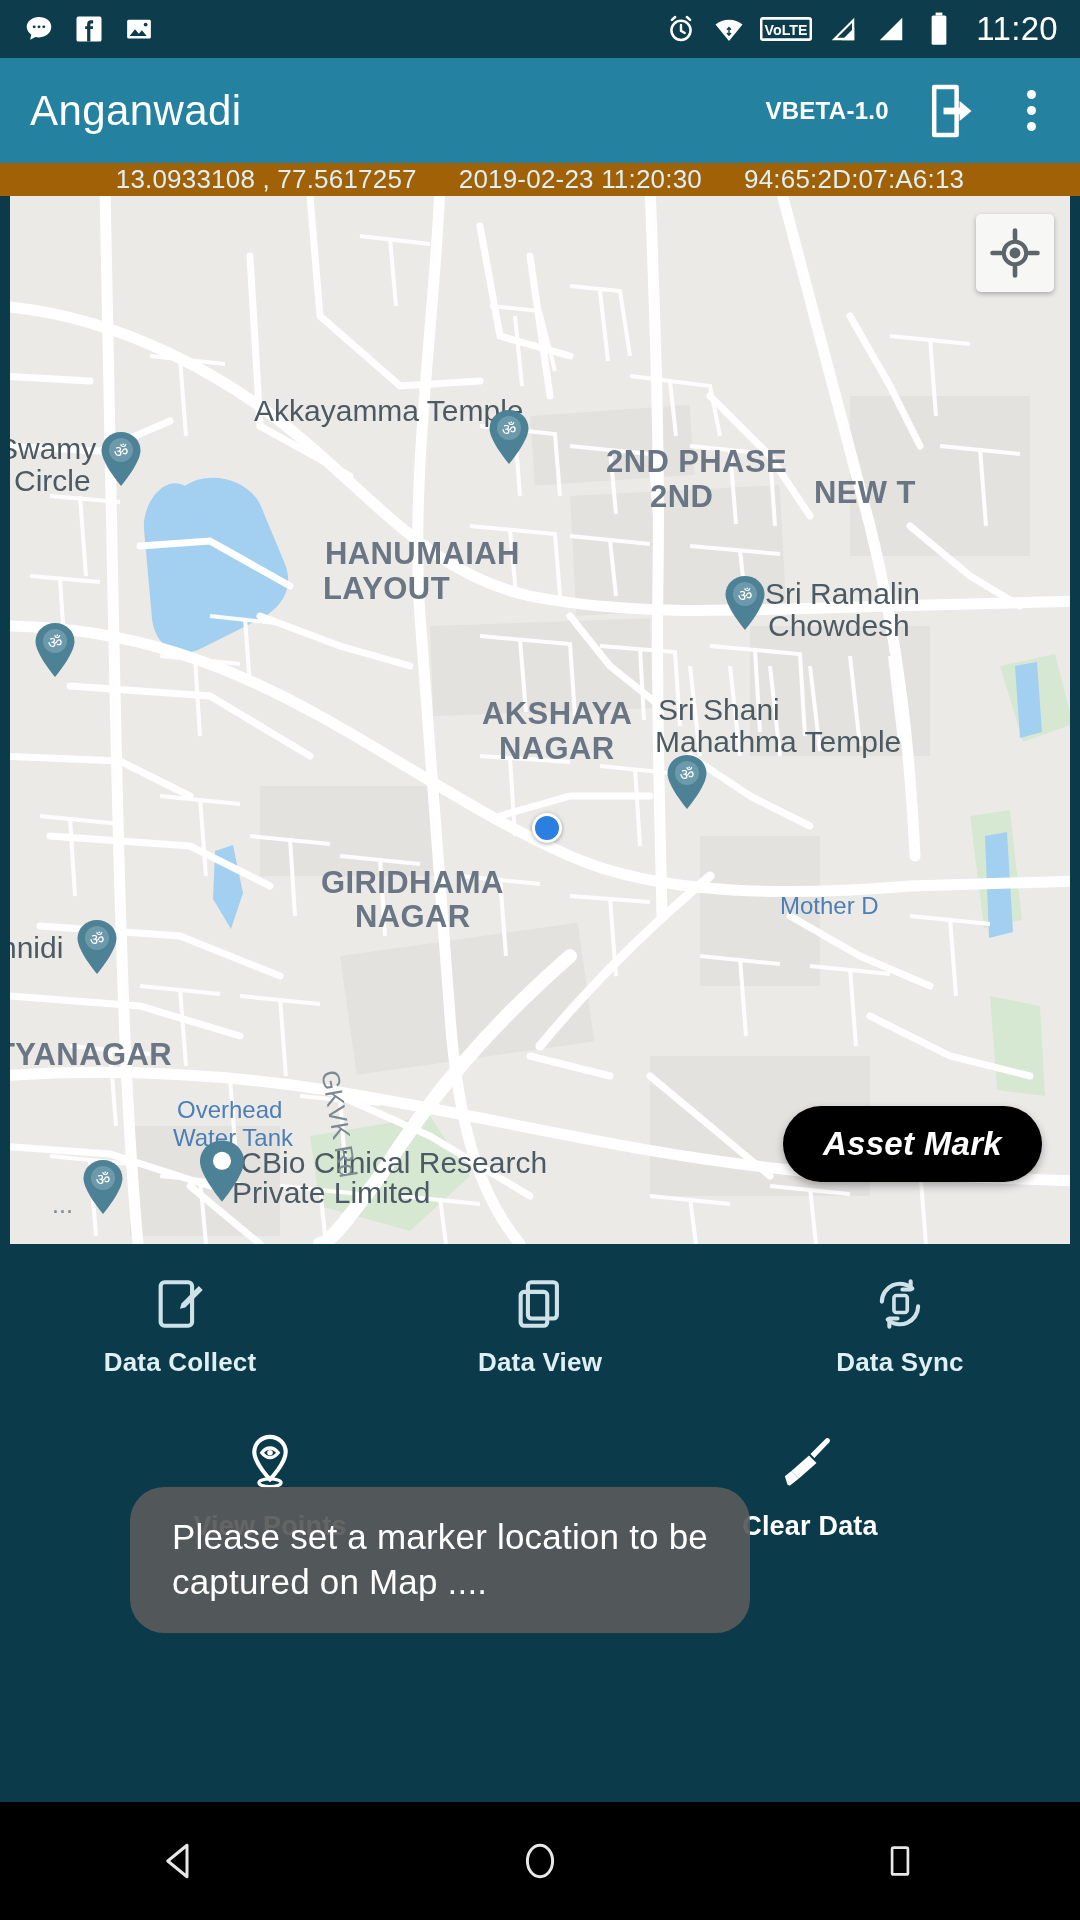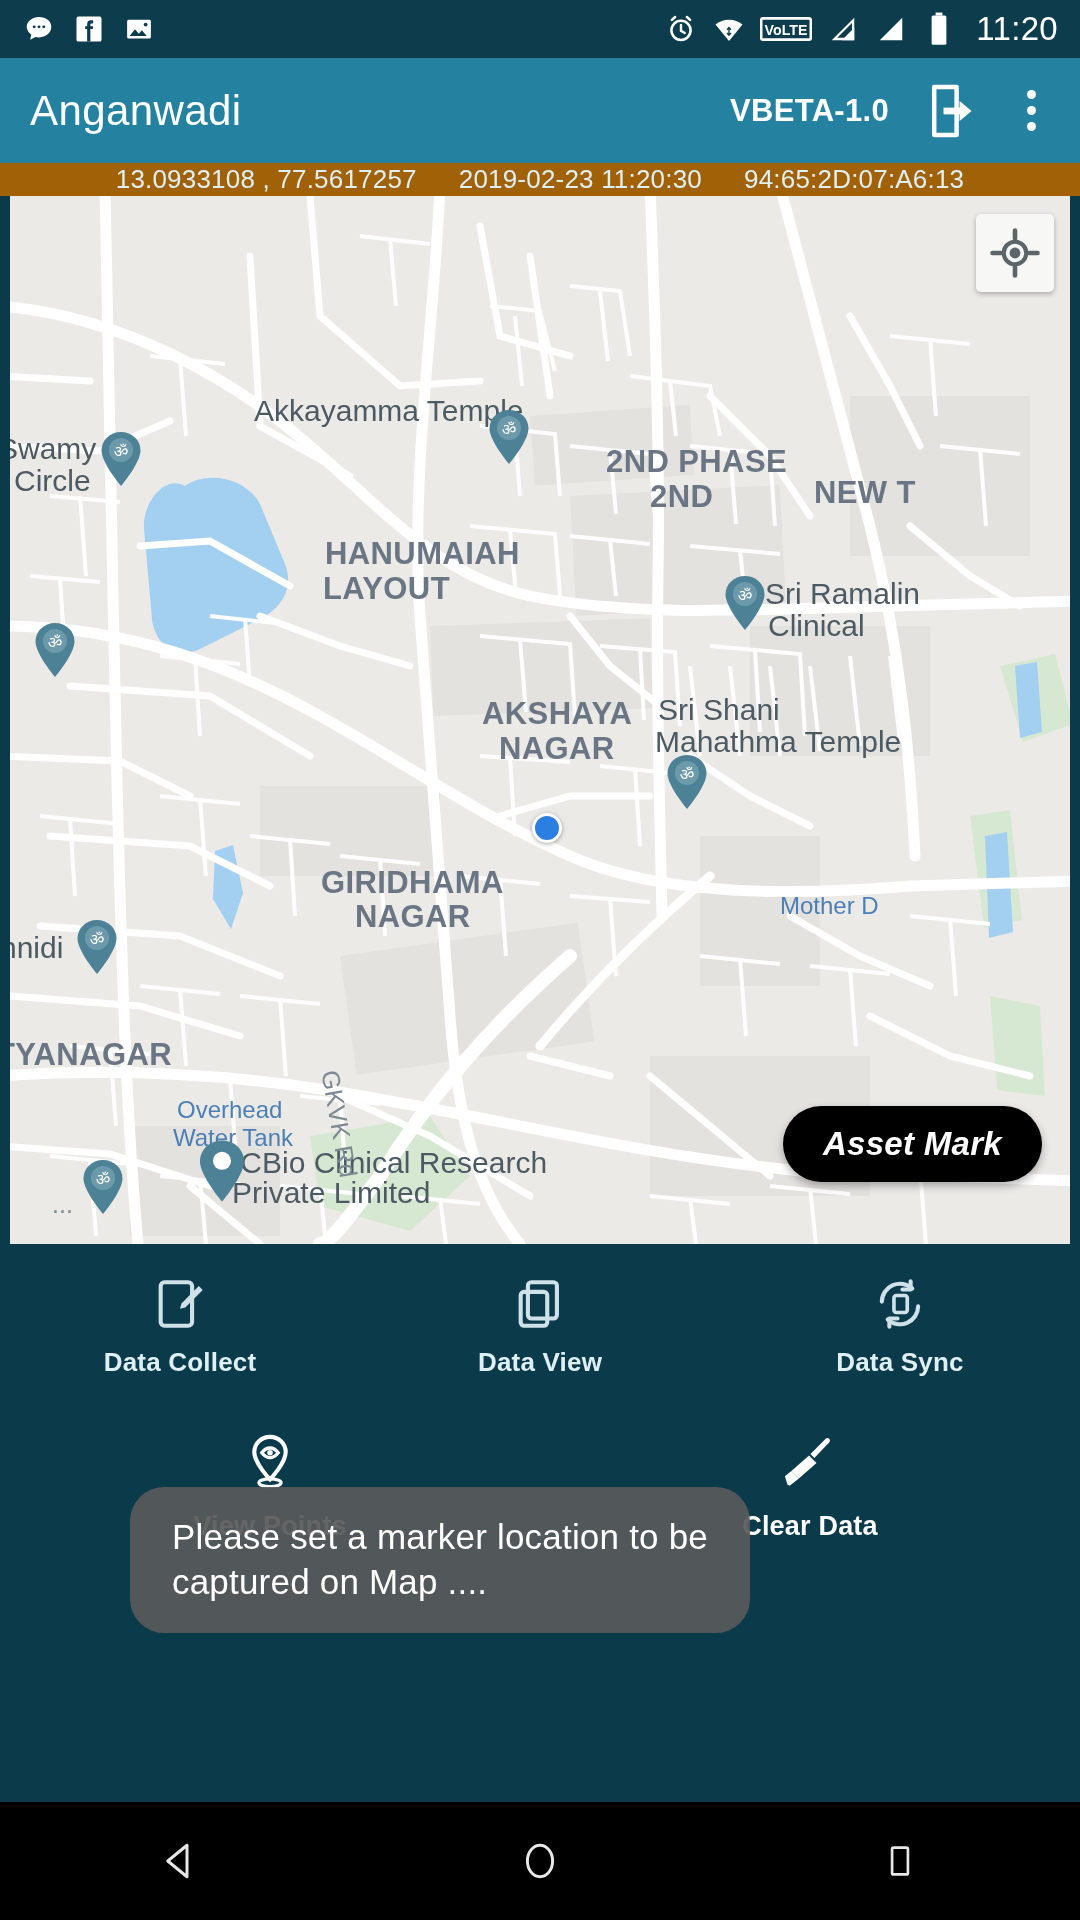--- a/index.html
+++ b/index.html
@@ -22,21 +22,21 @@
   .sb-ico svg{ display:block; }
   .sb-clock{ font-size:33px; font-weight:400; letter-spacing:.3px; margin-left:6px; }
 
   
   .appbar{
     position:absolute; left:0; top:58px; width:1080px; height:105px;
     background:#2481a0; display:flex; align-items:center; padding:8px 30px;
   }
   .app-title{ color:#fff; font-size:42px; font-weight:400; letter-spacing:.4px; }
   .appbar-right{ margin-left:auto; display:flex; align-items:center; gap:34px; }
-  .version{ color:#fff; font-size:31px; font-weight:700; letter-spacing:.3px; }
+  .version{ color:#fff; font-size:24px; font-weight:700; letter-spacing:.3px; }
   .ab-btn{ width:56px; height:56px; display:flex; align-items:center; justify-content:center; }
   .kebab{ display:flex; flex-direction:column; gap:7px; align-items:center; padding:0 14px; }
   .kebab i{ width:9px; height:9px; border-radius:50%; background:#fff; display:block; }
 
   
   .infobar{
     position:absolute; left:0; top:163px; width:1080px; height:33px;
     background:#a16207; color:#dff0f5;
     display:flex; align-items:center; justify-content:center; gap:42px;
     font-size:26px; letter-spacing:.2px; white-space:nowrap;
@@ -395,21 +395,21 @@
     <div class="maplabel lbl-area" style="left:472px; top:500px;">AKSHAYA</div>
     <div class="maplabel lbl-area" style="left:489px; top:535px;">NAGAR</div>
     <div class="maplabel lbl-area" style="left:311px; top:669px;">GIRIDHAMA</div>
     <div class="maplabel lbl-area" style="left:345px; top:703px;">NAGAR</div>
     <div class="maplabel lbl-area" style="left:-14px; top:841px;">TYANAGAR</div>
 
     <div class="maplabel lbl-poi" style="left:244px; top:198px;">Akkayamma Temple</div>
     <div class="maplabel lbl-poi" style="left:-12px; top:236px;">Swamy</div>
     <div class="maplabel lbl-poi" style="left:4px; top:268px;">Circle</div>
     <div class="maplabel lbl-poi" style="left:755px; top:381px;">Sri Ramalin</div>
-    <div class="maplabel lbl-poi" style="left:758px; top:413px;">Clinical</div>
+    <div class="maplabel lbl-poi" style="left:758px; top:413px;">Chowdesh</div>
     <div class="maplabel lbl-poi" style="left:648px; top:497px;">Sri Shani</div>
     <div class="maplabel lbl-poi" style="left:645px; top:529px;">Mahathma Temple</div>
     <div class="maplabel lbl-poi" style="left:-10px; top:735px;">nnidi</div>
     <div class="maplabel lbl-poi" style="left:222px; top:950px;">ICBio Clinical Research</div>
     <div class="maplabel lbl-poi" style="left:222px; top:980px;">Private Limited</div>
 
     <div class="maplabel lbl-water" style="left:770px; top:696px;">Mother D</div>
     <div class="maplabel lbl-water" style="left:167px; top:900px;">Overhead</div>
     <div class="maplabel lbl-water" style="left:163px; top:928px;">Water Tank</div>
 

